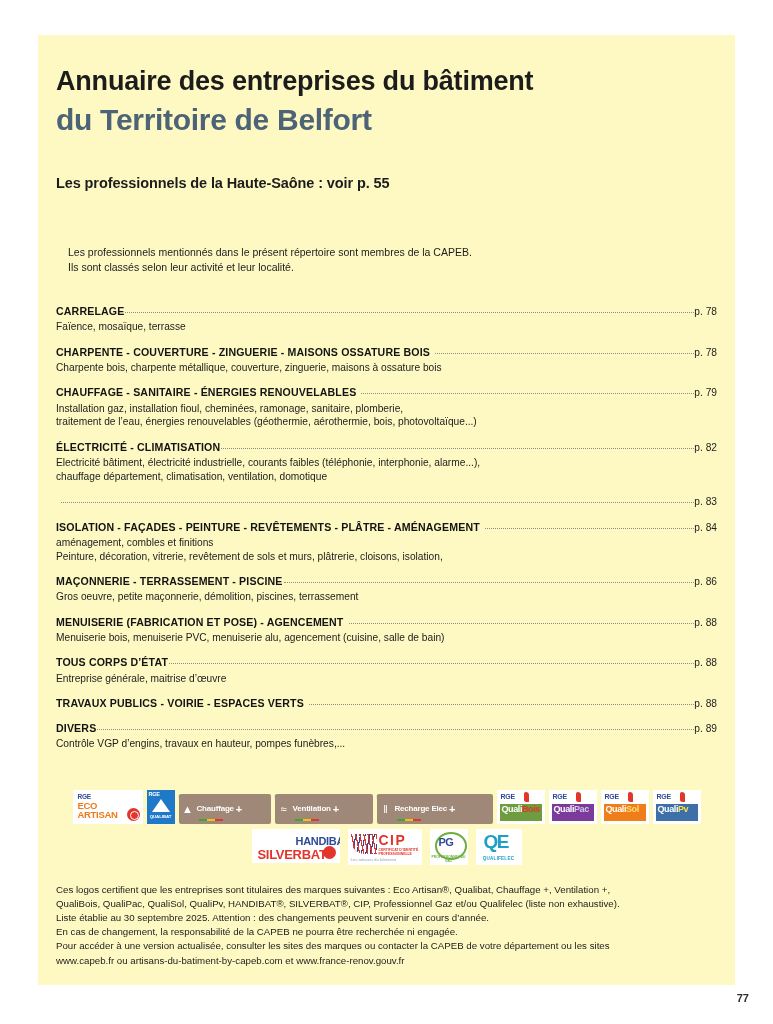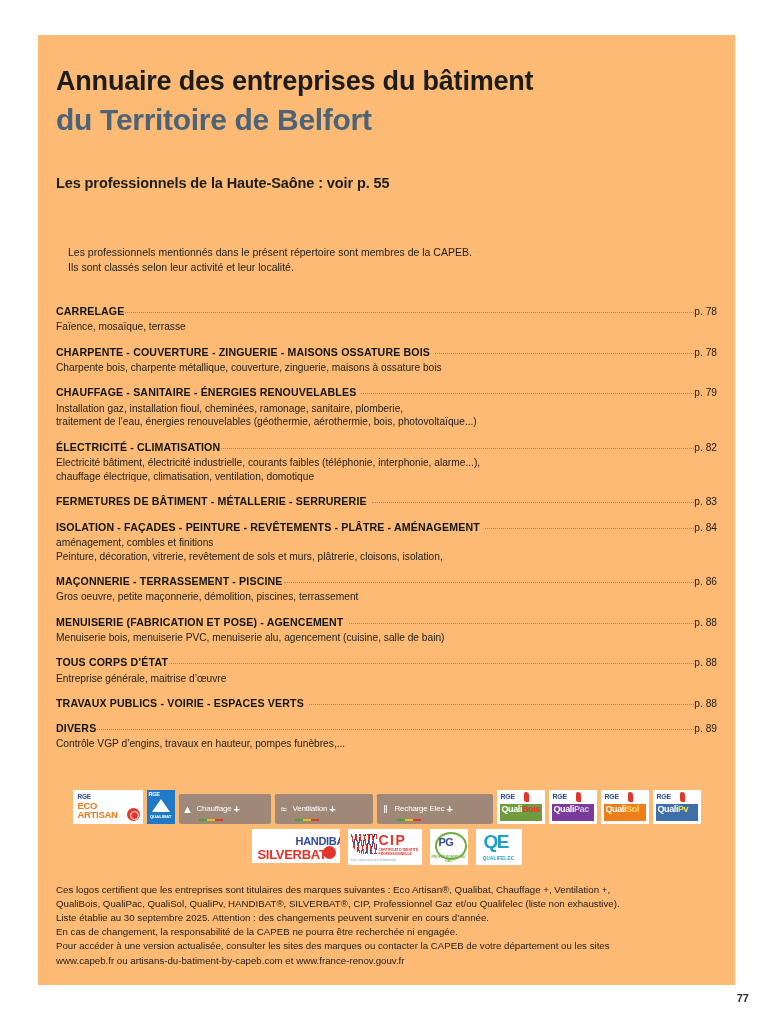--- a/index.html
+++ b/index.html
@@ -17,21 +17,21 @@
     -webkit-font-smoothing: antialiased;
   }
 
   
   #panel {
     position: absolute;
     left: 38px;
     top: 35px;
     width: 697px;
     height: 950px;
-    background: #fdba74;
+    background: #fef9c3;
   }
 
   #content {
     position: absolute;
     left: 18px;
     top: 0;
     width: 661px;
   }
 
   
@@ -191,21 +191,21 @@
   .l-qualibat .nm {
     position: absolute; left: 0; right: 0; bottom: 5px;
     text-align: center; color: #fff; font-size: 4.4px; font-weight: 700;
     letter-spacing: -0.1px;
   }
 
   
   .l-brown { height: 30px; background: #a08878; border-radius: 2px; }
   .l-brown .wrap { position: absolute; left: 0; right: 0; top: 0; bottom: 0; display: flex; align-items: center; }
   .l-brown .ico { width: 18px; text-align: center; color: #fff; font-size: 11px; }
-  .l-brown .txt { color: #ffffff; font-size: 8px; font-weight: 400; letter-spacing: -0.2px; }
+  .l-brown .txt { color: #ffffff; font-size: 8px; font-weight: 700; letter-spacing: -0.2px; }
   .l-brown .plus { color: #ffffff; font-size: 11px; font-weight: 700; margin-left: 2px; }
   .l-brown .bar {
     position: absolute; left: 20px; bottom: 3px; width: 24px; height: 2px;
     background: linear-gradient(to right,#3fa535 0 33%,#f2c014 33% 66%,#e2352b 66% 100%);
   }
   .brownbox { position: relative; padding-top: 9px; }
 
   
   .l-quali { width: 48px; height: 34px; padding: 0; }
   .l-quali .rge { left: 4px; top: 3px; font-size: 7px; color: #2f4a96; }
@@ -363,26 +363,25 @@
           </div>
         </div>
         <div class="toc-entry">
           <div class="toc-head">
             <span class="toc-title">ÉLECTRICITÉ - CLIMATISATION</span>
             <span class="toc-dots"></span>
             <span class="toc-page">p. 82</span>
           </div>
           <div class="toc-desc">
             <div>Electricité bâtiment, électricité industrielle, courants faibles (téléphonie, interphonie, alarme...),</div>
-            <div>chauffage électrique, climatisation, ventilation, domotique</div>
+            <div>chauffage département, climatisation, ventilation, domotique</div>
           </div>
         </div>
         <div class="toc-entry">
           <div class="toc-head gap">
-            <span class="toc-title">FERMETURES DE BÂTIMENT - MÉTALLERIE - SERRURERIE</span>
             <span class="toc-dots"></span>
             <span class="toc-page">p. 83</span>
           </div>
         </div>
         <div class="toc-entry">
           <div class="toc-head gap">
             <span class="toc-title">ISOLATION - FAÇADES - PEINTURE - REVÊTEMENTS - PLÂTRE - AMÉNAGEMENT</span>
             <span class="toc-dots"></span>
             <span class="toc-page">p. 84</span>
           </div>

